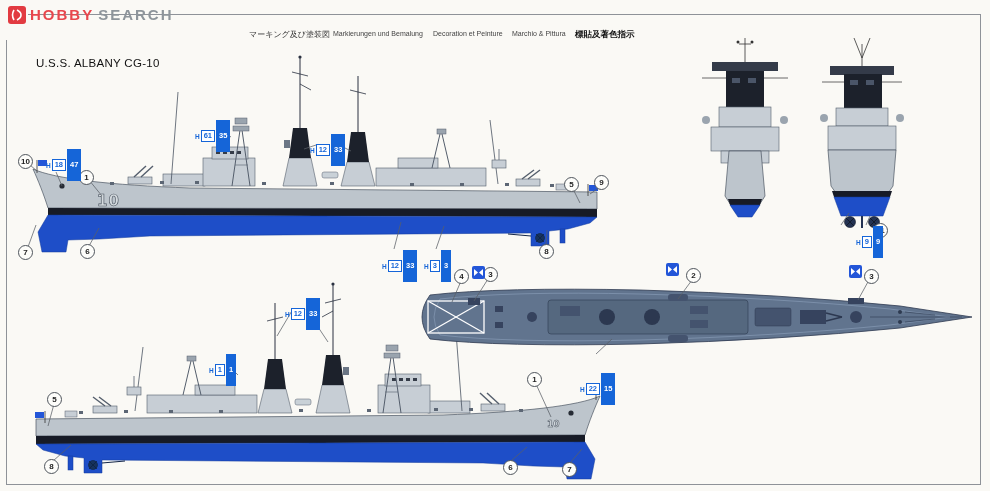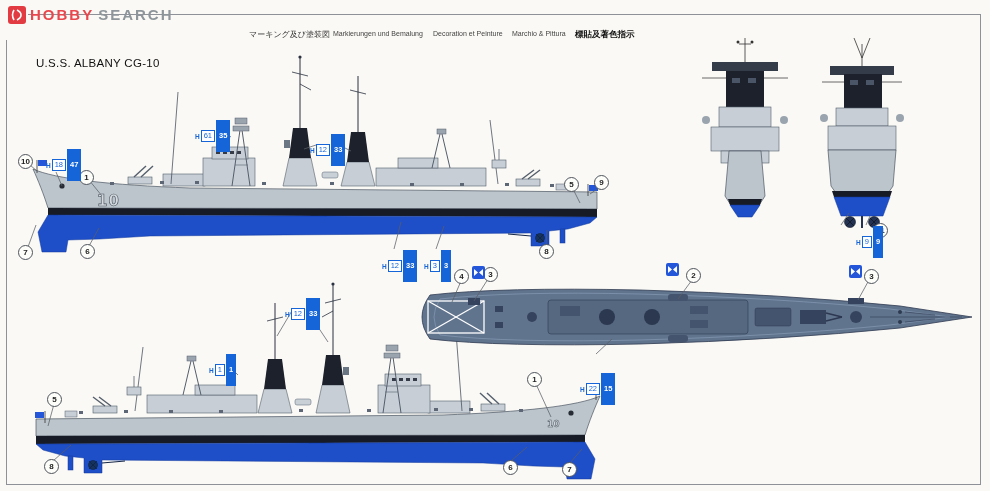--- a/index.html
+++ b/index.html
@@ -17,21 +17,21 @@
   .lang{position:absolute;top:30px;font-size:7px;color:#444;white-space:nowrap;}
   .lang-zh{font-size:8.5px;font-weight:bold;color:#111;top:29px;}
   .ship-name{position:absolute;left:20px;top:57px;font-size:11.5px;color:#111;letter-spacing:0.3px;margin-left:16px;}
   
   .cir{position:absolute;width:13px;height:13px;border:1px solid #4f555c;border-radius:50%;
        background:#fdfdfa;color:#222;font-size:8px;font-weight:bold;display:flex;
        align-items:center;justify-content:center;z-index:3;}
   
   .chip{position:absolute;display:inline-flex;align-items:center;gap:1px;z-index:3;}
   .chip .pfx{font-size:6.5px;font-weight:bold;color:#1565d8;}
-  .chip .a{border:1px solid #1565d8;background:#fff;color:#1565d8;font-size:7.5px;font-weight:normal;
+  .chip .a{border:1px solid #1565d8;background:#fff;color:#1565d8;font-size:7.5px;font-weight:bold;
            padding:0 2px;height:10px;line-height:10px;}
   .chip .b{background:#1565d8;border:1px solid #1565d8;color:#fff;font-size:7.5px;font-weight:bold;
            padding:10px 2px;height:10px;line-height:10px;}
   
   .decal{position:absolute;width:13px;height:13px;background:#2356d8;border-radius:2px;z-index:3;}
   .decal span{position:absolute;background:#fff;}
   .decal .dl{left:2px;top:3px;width:4px;height:7px;clip-path:polygon(0 0,100% 50%,0 100%);}
   .decal .dr{right:2px;top:3px;width:4px;height:7px;clip-path:polygon(100% 0,0 50%,100% 100%);}
   svg.art{position:absolute;left:0;top:0;z-index:1;}
 </style>

